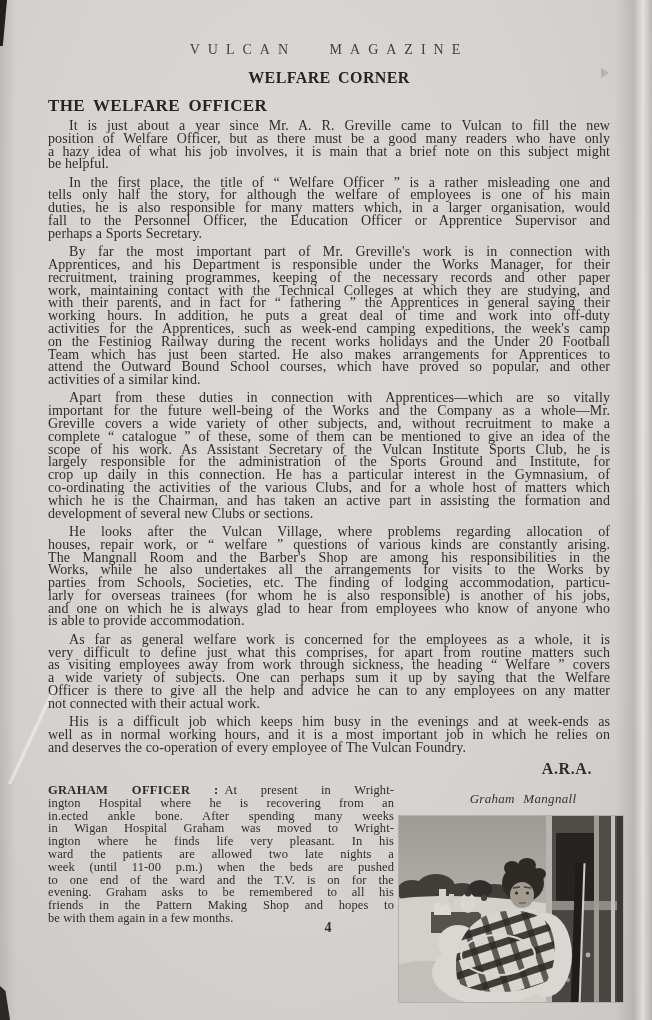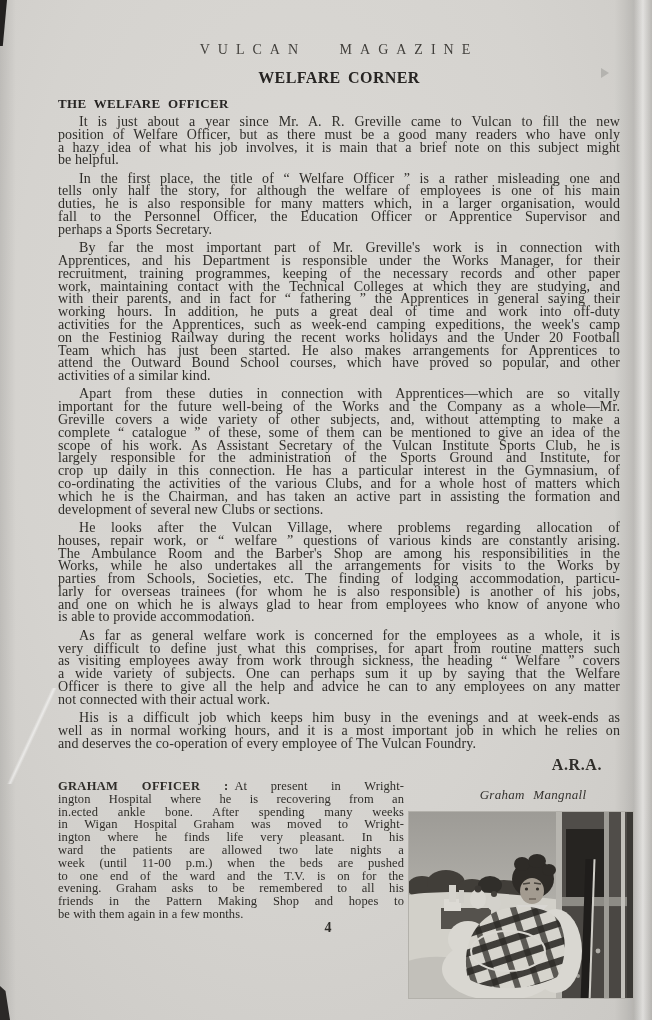--- a/index.html
+++ b/index.html
@@ -18,27 +18,27 @@
   .mark-top-left { position:absolute; left:0; top:0; width:7px; height:46px;
     background:#232120; clip-path: polygon(0 0, 100% 0, 40% 100%, 0 100%); }
   .mark-bottom-left { position:absolute; left:0; bottom:0; width:10px; height:34px;
     background:#2b2927; clip-path: polygon(0 0, 55% 15%, 100% 100%, 0 100%); }
   .crease { position:absolute; left:6px; top:688px; width:52px; height:96px;
     background: linear-gradient(115deg, transparent 47%, rgba(255,255,255,0.55) 50%, transparent 53%); }
   .artifact-arrow { position:absolute; left:601px; top:68px; width:0; height:0;
     border-top:5px solid transparent; border-bottom:5px solid transparent;
     border-left:8px solid #adaba7; opacity:0.8; }
 
-  .content { position:absolute; left:58px; top:36px; width:562px; }
+  .content { position:absolute; left:48px; top:36px; width:562px; }
 
   .magazine-title { text-align:center; font-size:14px; color:#413f3b;
     letter-spacing:8px; word-spacing:22px; margin-top:6px; }
   .section-title { text-align:center; font-size:16px; font-weight:bold;
     letter-spacing:0.4px; word-spacing:3px; margin-top:11px; color:#272523; }
-  .article-title { font-size:13px; font-weight:bold; margin:9px 0 4px 0;
+  .article-title { font-size:17px; font-weight:bold; margin:9px 0 4px 0;
     letter-spacing:0.3px; word-spacing:4px; color:#272523; }
 
   .body-text { font-size:14px; }
   .line { line-height:12.8px; text-align:justify; text-align-last:justify;
     letter-spacing:0.1px; white-space:normal; }
   .para { margin:0 0 5.5px 0; }
   .para .line:first-child { text-indent:21px; }
   .para .line:last-child { text-align-last:left; }
 
   .signature { text-align:right; padding-right:18px; font-size:16px;
@@ -102,33 +102,33 @@
           <div class="line">working hours. In addition, he puts a great deal of time and work into off-duty</div>
           <div class="line">activities for the Apprentices, such as week-end camping expeditions, the week's camp</div>
           <div class="line">on the Festiniog Railway during the recent works holidays and the Under 20 Football</div>
           <div class="line">Team which has just been started. He also makes arrangements for Apprentices to</div>
           <div class="line">attend the Outward Bound School courses, which have proved so popular, and other</div>
           <div class="line">activities of a similar kind.</div>
         </div>
       <div class="para">
           <div class="line">Apart from these duties in connection with Apprentices—which are so vitally</div>
           <div class="line">important for the future well-being of the Works and the Company as a whole—Mr.</div>
-          <div class="line">Greville covers a wide variety of other subjects, and, without attempting to make a</div>
+          <div class="line">Greville covers a wide variety of other subjects, and, without recruitment to make a</div>
           <div class="line">complete “ catalogue ” of these, some of them can be mentioned to give an idea of the</div>
           <div class="line">scope of his work. As Assistant Secretary of the Vulcan Institute Sports Club, he is</div>
           <div class="line">largely responsible for the administration of the Sports Ground and Institute, for</div>
           <div class="line">crop up daily in this connection. He has a particular interest in the Gymnasium, of</div>
           <div class="line">co-ordinating the activities of the various Clubs, and for a whole host of matters which</div>
           <div class="line">which he is the Chairman, and has taken an active part in assisting the formation and</div>
           <div class="line">development of several new Clubs or sections.</div>
         </div>
       <div class="para">
           <div class="line">He looks after the Vulcan Village, where problems regarding allocation of</div>
           <div class="line">houses, repair work, or “ welfare ” questions of various kinds are constantly arising.</div>
-          <div class="line">The Ambulance Room and the Barber's Shop are among his responsibilities in the</div>
+          <div class="line">The Mangnall Room and the Barber's Shop are among his responsibilities in the</div>
           <div class="line">Works, while he also undertakes all the arrangements for visits to the Works by</div>
           <div class="line">parties from Schools, Societies, etc. The finding of lodging accommodation, particu-</div>
           <div class="line">larly for overseas trainees (for whom he is also responsible) is another of his jobs,</div>
           <div class="line">and one on which he is always glad to hear from employees who know of anyone who</div>
           <div class="line">is able to provide accommodation.</div>
         </div>
       <div class="para">
           <div class="line">As far as general welfare work is concerned for the employees as a whole, it is</div>
           <div class="line">very difficult to define just what this comprises, for apart from routine matters such</div>
           <div class="line">as visiting employees away from work through sickness, the heading “ Welfare ” covers</div>

